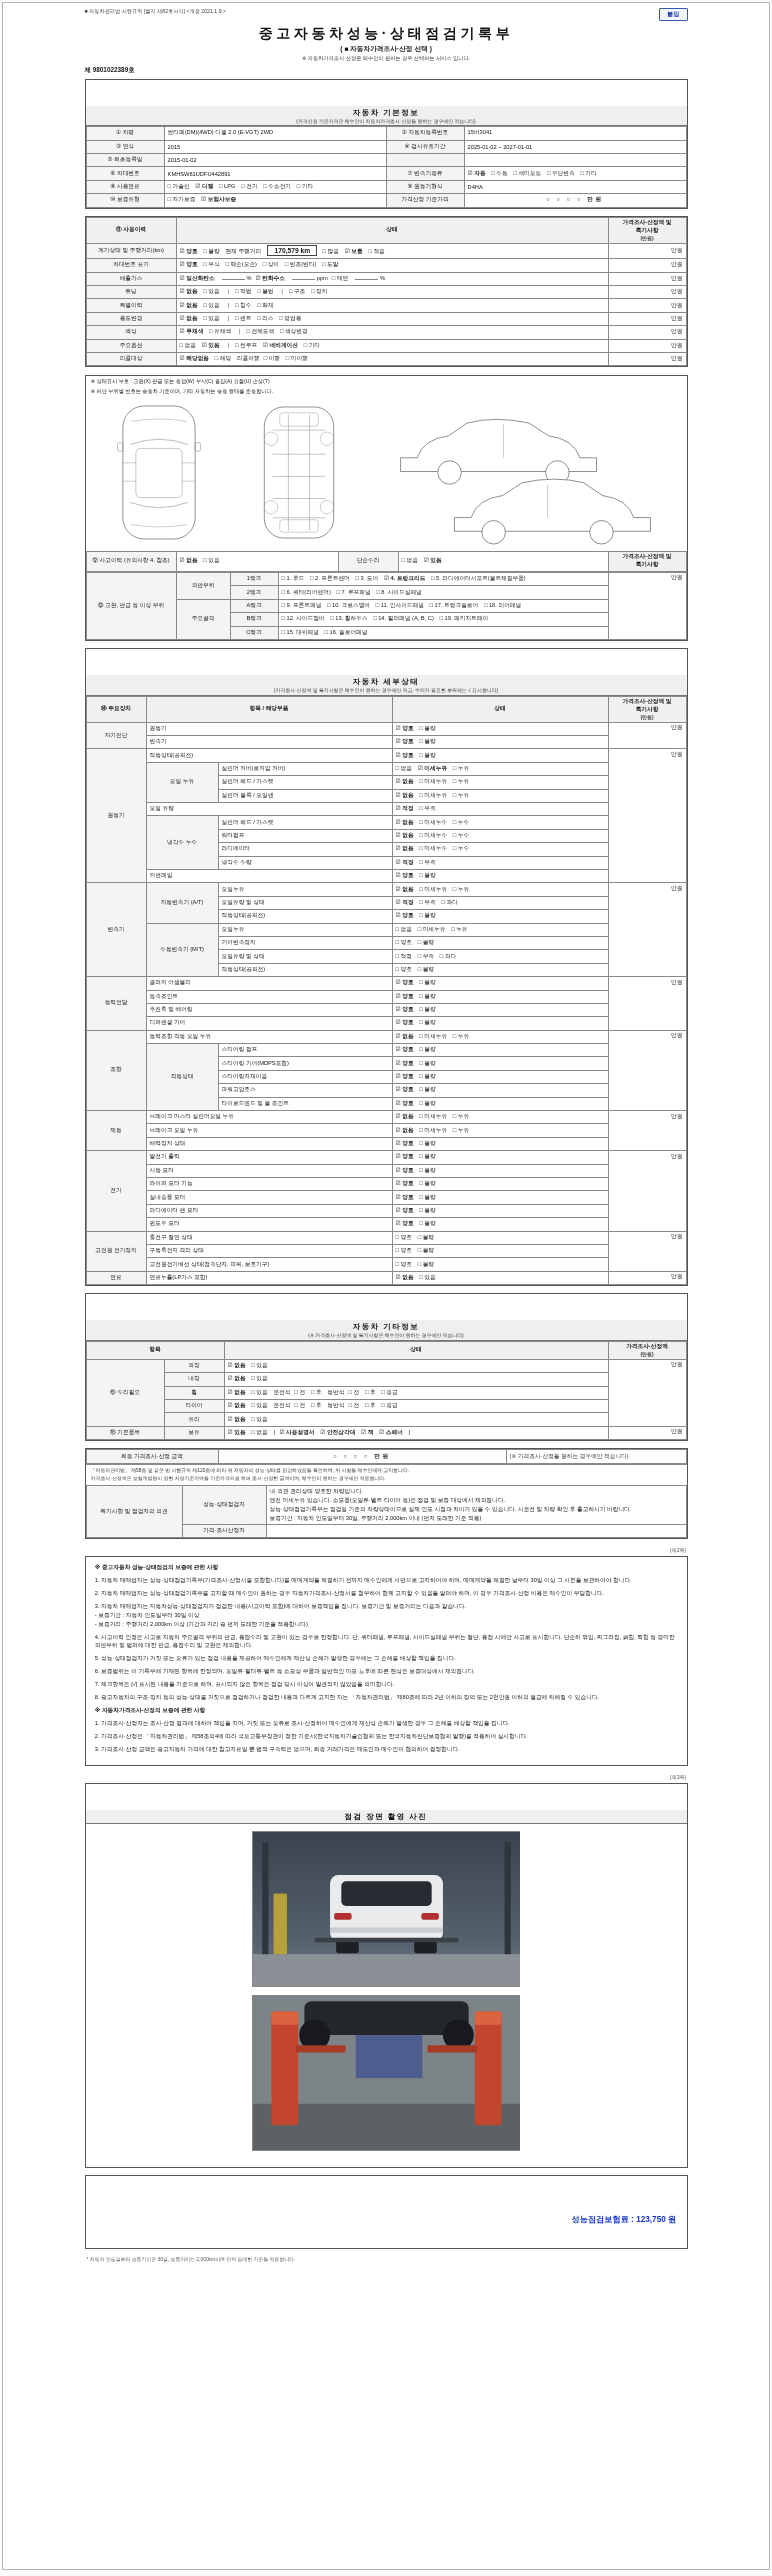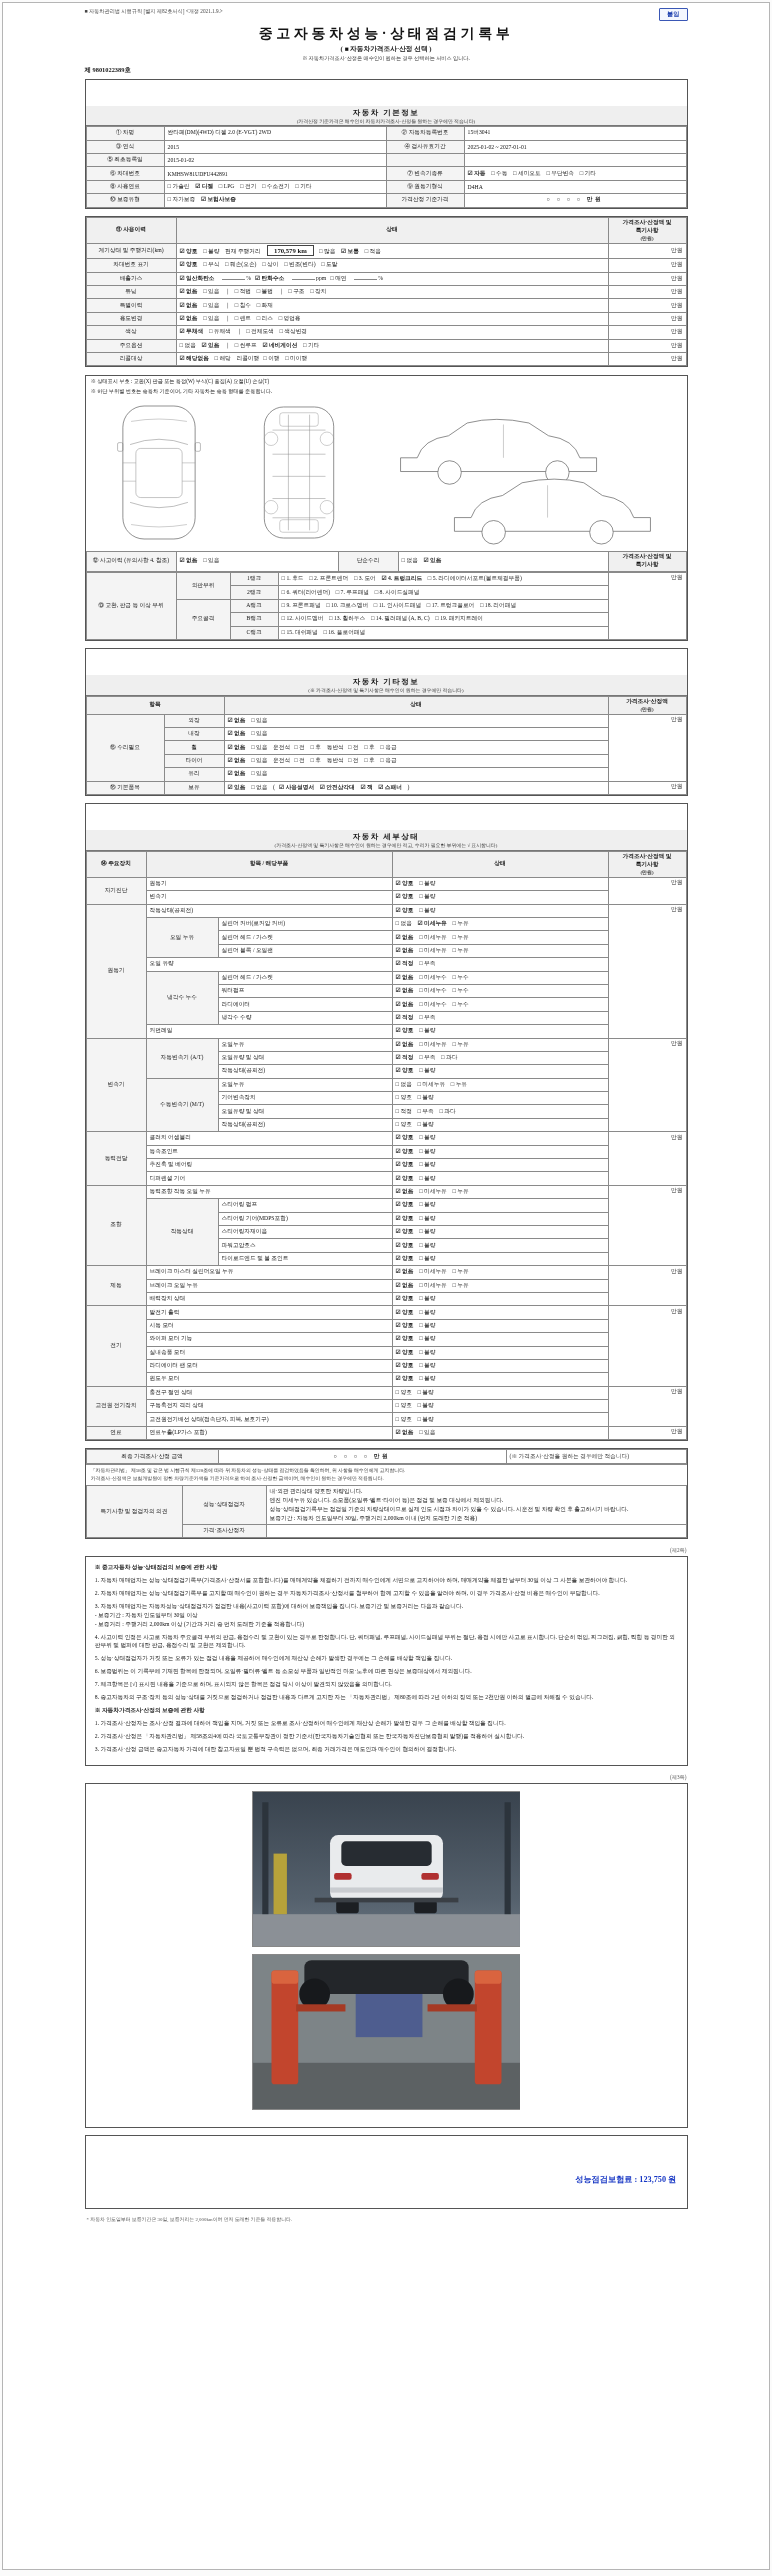--- a/index.html
+++ b/index.html
@@ -1,19 +1,19 @@
 <!DOCTYPE html>
 <html lang="ko" style="font-size:8.2px"><head>
 <meta charset="utf-8">
 <style>
   * { box-sizing: border-box; }
   body { margin:0; background:#fbfbfb; color:#141414;
          font-family:"Liberation Sans","DejaVu Sans",sans-serif; }
   .frame { border:0.5px solid #b5b5b5; margin:2.1px; padding:5.2px 0 15.5px; min-height:2568px; background:#fff; }
-  .page { width:603px; margin:0 auto;font-family:Liberation Serif, serif; }
+  .page { width:603px; margin:0 auto; }
 
   .topbar { display:flex; justify-content:space-between; align-items:flex-start; font-size:5.2px; color:#444; }
   .badge { border:0.8px solid #3a57b5; color:#1d3fae; padding:1px 7.2px; font-size:6.2px; font-weight:bold; border-radius:1px; background:#f4f7ff; }
   h1 { text-align:center; font-size:14px; letter-spacing:3.6px; margin:4.1px 0 1.5px; }
   .subtitle { text-align:center; font-size:6.7px; font-weight:bold; margin-bottom:1.5px; }
   .titlenote { text-align:center; font-size:5.2px; color:#333; margin-bottom:4.1px; }
   .docno { font-size:6.4px; font-weight:bold; margin:1px 0 3.1px; }
 
   .sec { border:0.8px solid #555; margin-bottom:7.2px; background:#fff; }
   .sec-head { border-bottom:0.5px solid #777; background:#efefef; text-align:center; padding:2.1px 1px 1.5px;margin-top:26px; }
@@ -290,72 +290,20 @@
             <tr>
               <td class="lbl">C랭크</td>
               <td><span class="cb ">□ 15. 대쉬패널</span><span class="cb ">□ 16. 플로어패널</span></td>
             </tr>
           </tbody>
     </table>
   </div>
 
   <div class="sec">
     <div class="sec-head">
-      <div class="sec-title">자동차 기타정보</div>
-      <div class="sec-note">(※ 가격조사·산정액 및 특기사항은 매수인이 원하는 경우에만 적습니다)</div>
-    </div>
-    <table class="grid">
-      <colgroup>
-            <col style="width:13%">
-            <col style="width:10%">
-            <col style="width:64%">
-            <col style="width:13%">
-          </colgroup>
-      <thead>
-        <tr>
-          <th colspan="2">항목</th>
-          <th>상태</th>
-          <th><span>가격조사·산정액</span><br><span class="sec-note">(만원)</span></th>
-        </tr>
-      </thead>
-      <tbody id="other-body">
-            <tr>
-              <td class="lbl" rowspan="5">⑮ 수리필요</td>
-              <td class="lbl">외장</td>
-              <td><span class="cb on">☑ 없음</span><span class="cb ">□ 있음</span></td>
-              <td class="price top" rowspan="5">만원</td>
-            </tr>
-            <tr>
-              <td class="lbl">내장</td>
-              <td><span class="cb on">☑ 없음</span><span class="cb ">□ 있음</span></td>
-            </tr>
-            <tr>
-              <td class="lbl">휠</td>
-              <td><span class="cb on">☑ 없음</span><span class="cb ">□ 있음</span><span class="cbtxt">운전석</span><span class="cb ">□ 전</span><span class="cb ">□ 후</span><span class="cbtxt">동반석</span><span class="cb ">□ 전</span><span class="cb ">□ 후</span><span class="cb ">□ 응급</span></td>
-            </tr>
-            <tr>
-              <td class="lbl">타이어</td>
-              <td><span class="cb on">☑ 없음</span><span class="cb ">□ 있음</span><span class="cbtxt">운전석</span><span class="cb ">□ 전</span><span class="cb ">□ 후</span><span class="cbtxt">동반석</span><span class="cb ">□ 전</span><span class="cb ">□ 후</span><span class="cb ">□ 응급</span></td>
-            </tr>
-            <tr>
-              <td class="lbl">유리</td>
-              <td><span class="cb on">☑ 없음</span><span class="cb ">□ 있음</span></td>
-            </tr>
-            <tr>
-              <td class="lbl" rowspan="1">⑯ 기본품목</td>
-              <td class="lbl">보유</td>
-              <td><span class="cb on">☑ 있음</span><span class="cb ">□ 없음</span><span class="cbtxt">(</span><span class="cb on">☑ 사용설명서</span><span class="cb on">☑ 안전삼각대</span><span class="cb on">☑ 잭</span><span class="cb on">☑ 스패너</span><span class="cbtxt">)</span></td>
-              <td class="price top" rowspan="1">만원</td>
-            </tr>
-          </tbody>
-    </table>
-  </div>
-
-  <div class="sec">
-    <div class="sec-head">
       <div class="sec-title">자동차 세부상태</div>
       <div class="sec-note">(가격조사·산정액 및 특기사항은 매수인이 원하는 경우에만 적고, 수리가 필요한 부위에는 √ 표시합니다)</div>
     </div>
     <table class="grid">
       <colgroup>
             <col style="width:10%">
             <col style="width:12%">
             <col style="width:29%">
             <col style="width:36%">
             <col style="width:13%">
@@ -551,20 +499,72 @@
               <td><span class="cb ">□ 양호</span><span class="cb ">□ 불량</span></td>
             </tr>
             <tr>
               <td colspan="2">고전원전기배선 상태(접속단자, 피복, 보호기구)</td>
               <td><span class="cb ">□ 양호</span><span class="cb ">□ 불량</span></td>
             </tr>
             <tr>
               <td class="lbl" rowspan="1">연료</td>
               <td colspan="2">연료누출(LP가스 포함)</td>
               <td><span class="cb on">☑ 없음</span><span class="cb ">□ 있음</span></td>
+              <td class="price top" rowspan="1">만원</td>
+            </tr>
+          </tbody>
+    </table>
+  </div>
+
+  <div class="sec">
+    <div class="sec-head">
+      <div class="sec-title">자동차 기타정보</div>
+      <div class="sec-note">(※ 가격조사·산정액 및 특기사항은 매수인이 원하는 경우에만 적습니다)</div>
+    </div>
+    <table class="grid">
+      <colgroup>
+            <col style="width:13%">
+            <col style="width:10%">
+            <col style="width:64%">
+            <col style="width:13%">
+          </colgroup>
+      <thead>
+        <tr>
+          <th colspan="2">항목</th>
+          <th>상태</th>
+          <th><span>가격조사·산정액</span><br><span class="sec-note">(만원)</span></th>
+        </tr>
+      </thead>
+      <tbody id="other-body">
+            <tr>
+              <td class="lbl" rowspan="5">⑮ 수리필요</td>
+              <td class="lbl">외장</td>
+              <td><span class="cb on">☑ 없음</span><span class="cb ">□ 있음</span></td>
+              <td class="price top" rowspan="5">만원</td>
+            </tr>
+            <tr>
+              <td class="lbl">내장</td>
+              <td><span class="cb on">☑ 없음</span><span class="cb ">□ 있음</span></td>
+            </tr>
+            <tr>
+              <td class="lbl">휠</td>
+              <td><span class="cb on">☑ 없음</span><span class="cb ">□ 있음</span><span class="cbtxt">운전석</span><span class="cb ">□ 전</span><span class="cb ">□ 후</span><span class="cbtxt">동반석</span><span class="cb ">□ 전</span><span class="cb ">□ 후</span><span class="cb ">□ 응급</span></td>
+            </tr>
+            <tr>
+              <td class="lbl">타이어</td>
+              <td><span class="cb on">☑ 없음</span><span class="cb ">□ 있음</span><span class="cbtxt">운전석</span><span class="cb ">□ 전</span><span class="cb ">□ 후</span><span class="cbtxt">동반석</span><span class="cb ">□ 전</span><span class="cb ">□ 후</span><span class="cb ">□ 응급</span></td>
+            </tr>
+            <tr>
+              <td class="lbl">유리</td>
+              <td><span class="cb on">☑ 없음</span><span class="cb ">□ 있음</span></td>
+            </tr>
+            <tr>
+              <td class="lbl" rowspan="1">⑯ 기본품목</td>
+              <td class="lbl">보유</td>
+              <td><span class="cb on">☑ 있음</span><span class="cb ">□ 없음</span><span class="cbtxt">(</span><span class="cb on">☑ 사용설명서</span><span class="cb on">☑ 안전삼각대</span><span class="cb on">☑ 잭</span><span class="cb on">☑ 스패너</span><span class="cbtxt">)</span></td>
               <td class="price top" rowspan="1">만원</td>
             </tr>
           </tbody>
     </table>
   </div>
 
   <div class="sec">
     <table class="grid">
       <colgroup>
             <col style="width:22%">
@@ -625,20 +625,23 @@
           <p class="pre">1. 가격조사·산정자는 조사·산정 결과에 대하여 책임을 지며, 거짓 또는 오류로 조사·산정하여 매수인에게 재산상 손해가 발생한 경우 그 손해를 배상할 책임을 집니다.</p>
           <p class="pre">2. 가격조사·산정은 「자동차관리법」 제58조의4에 따라 국토교통부장관이 정한 기준서(한국자동차기술인협회 또는 한국자동차진단보증협회 발행)를 적용하여 실시합니다.</p>
           <p class="pre">3. 가격조사·산정 금액은 중고자동차 가격에 대한 참고자료일 뿐 법적 구속력은 없으며, 최종 거래가격은 매도인과 매수인이 협의하여 결정합니다.</p>
         </div>
   </div>
 
 
   <div class="pagemarker">(제3쪽)</div>
 
   <div class="sec">
+    <div class="sec-head">
+      <div class="sec-title">점검 장면 촬영 사진</div>
+    </div>
     <div class="photos-body">
       <div class="photo">
         <svg viewBox="0 0 520 300" width="267" height="154">
           <defs>
             <linearGradient id="g1" x1="0" y1="0" x2="0" y2="1">
               <stop offset="0" stop-color="#39434e"></stop>
                   <stop offset="0.7" stop-color="#55616d"></stop>
                   <stop offset="1" stop-color="#6e7983"></stop>
             </linearGradient>
           </defs>

